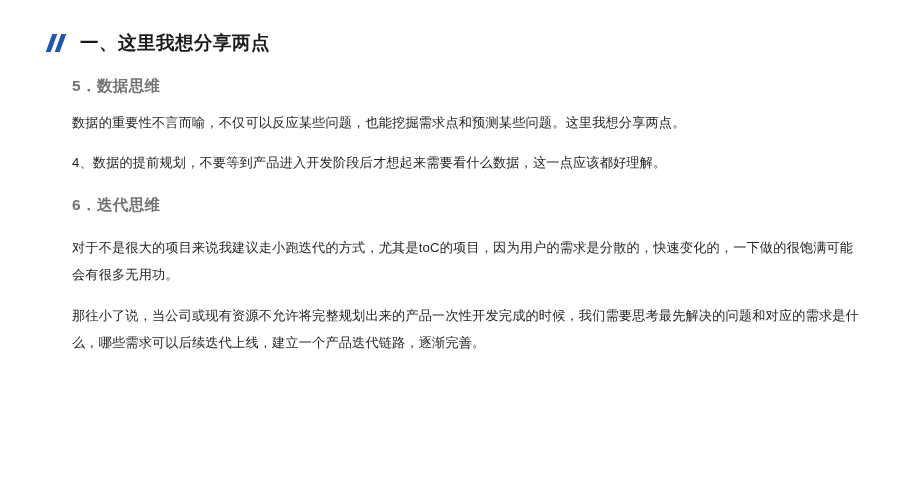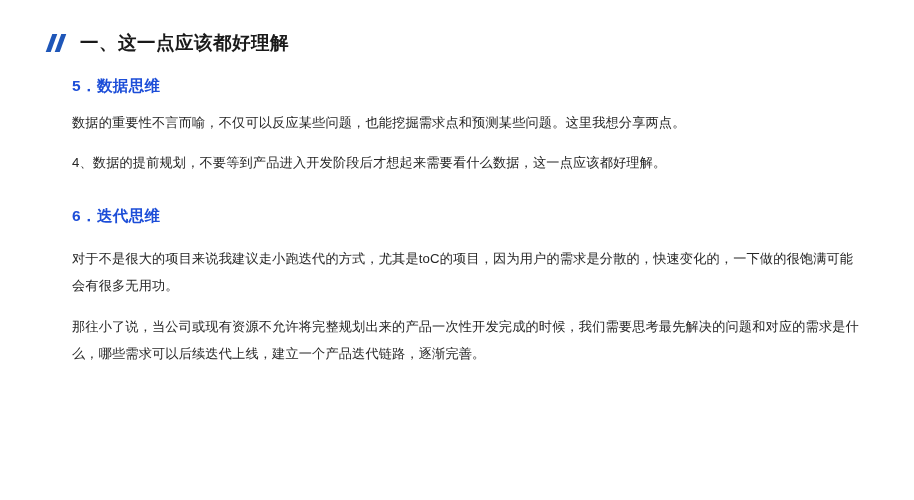--- a/index.html
+++ b/index.html
@@ -51,26 +51,26 @@
     font-weight: bold;
     letter-spacing: 0.5px;
     color: #1a1a1a;
     line-height: 1.2;
   }
   
   .block {
     padding-left: 26px;
   }
   .block + .block {
-    margin-top: 30px;
+    margin-top: 19px;
   }
   .block-title {
     font-size: 15.5px;
     font-weight: bold;
-    color: #1d4ed8;
+    color: #737373;
     margin: 0 0 12px 0;
     letter-spacing: 0.4px;
   }
   .para-list {
     list-style: none;
     margin: 0;
     padding: 0;
   }
   .para {
     font-size: 13.2px;
@@ -88,21 +88,21 @@
 </head>
 <body>
 
 <div class="slide">
 
   <div class="section-heading">
     <span class="slash-mark">
       <i></i>
         <i></i>
     </span>
-    <span class="section-title">一、这一点应该都好理解</span>
+    <span class="section-title">一、这里我想分享两点</span>
   </div>
 
   <div class="block block-data">
     <h2 class="block-title">5．数据思维</h2>
     <div class="para-list">
       <p class="para">数据的重要性不言而喻，不仅可以反应某些问题，也能挖掘需求点和预测某些问题。这里我想分享两点。</p>
       <p class="para">4、数据的提前规划，不要等到产品进入开发阶段后才想起来需要看什么数据，这一点应该都好理解。</p>
     </div>
   </div>
 

